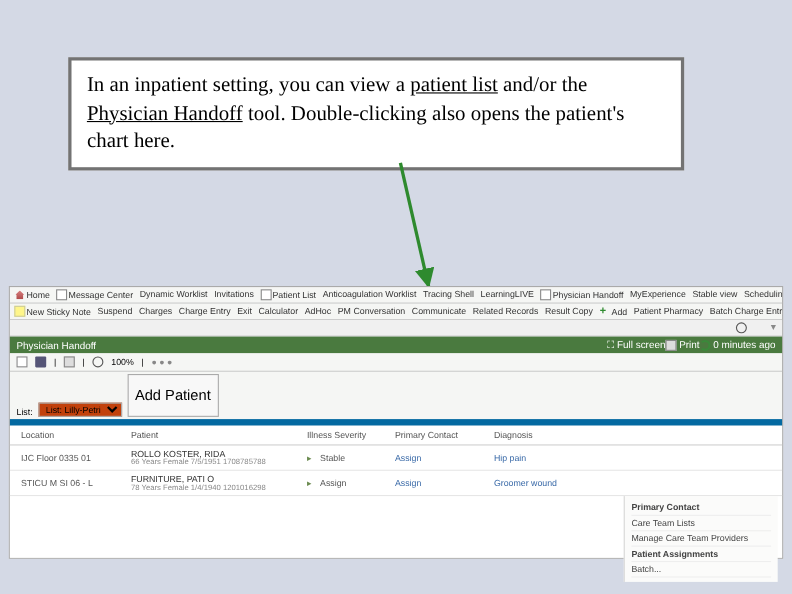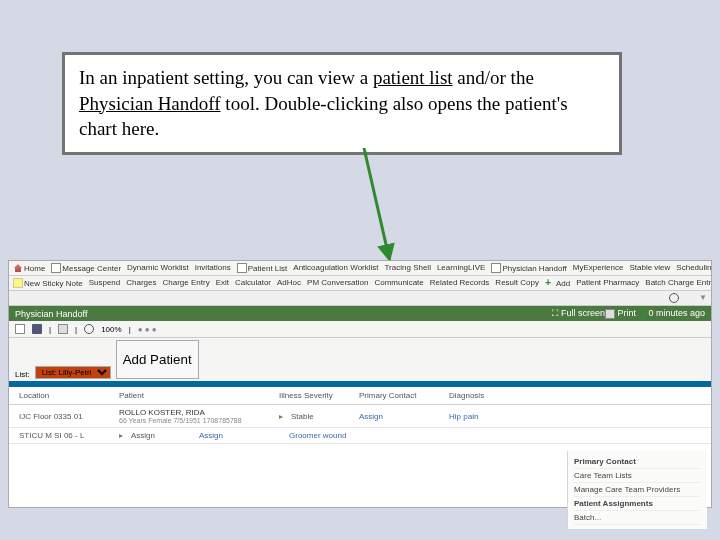--- a/index.html
+++ b/index.html
@@ -201,20 +201,24 @@
         <div class="pmeta">66 Years  Female      7/5/1951   1708785788</div>
       </div>
       <div class="arr">▸</div>
       <div class="c3">Stable</div>
       <div class="c4">Assign</div>
       <div class="c5">Hip pain</div>
     </div>
 
     <div class="prow">
       <div class="c1">STICU M SI 06 - L</div>
+      <div class="c2">
+        <div class="pname">FURNITURE, PATI O</div>
+        <div class="pmeta">78 Years  Female   1/4/1940   1201016298</div>
+      </div>
       <div class="arr">▸</div>
       <div class="c3">Assign</div>
       <div class="c4">Assign</div>
       <div class="c5">Groomer wound</div>
     </div>
 
     <div class="sidepanel">
       <div class="bold">Primary Contact</div>
       <div>Care Team Lists</div>
       <div>Manage Care Team Providers</div>

